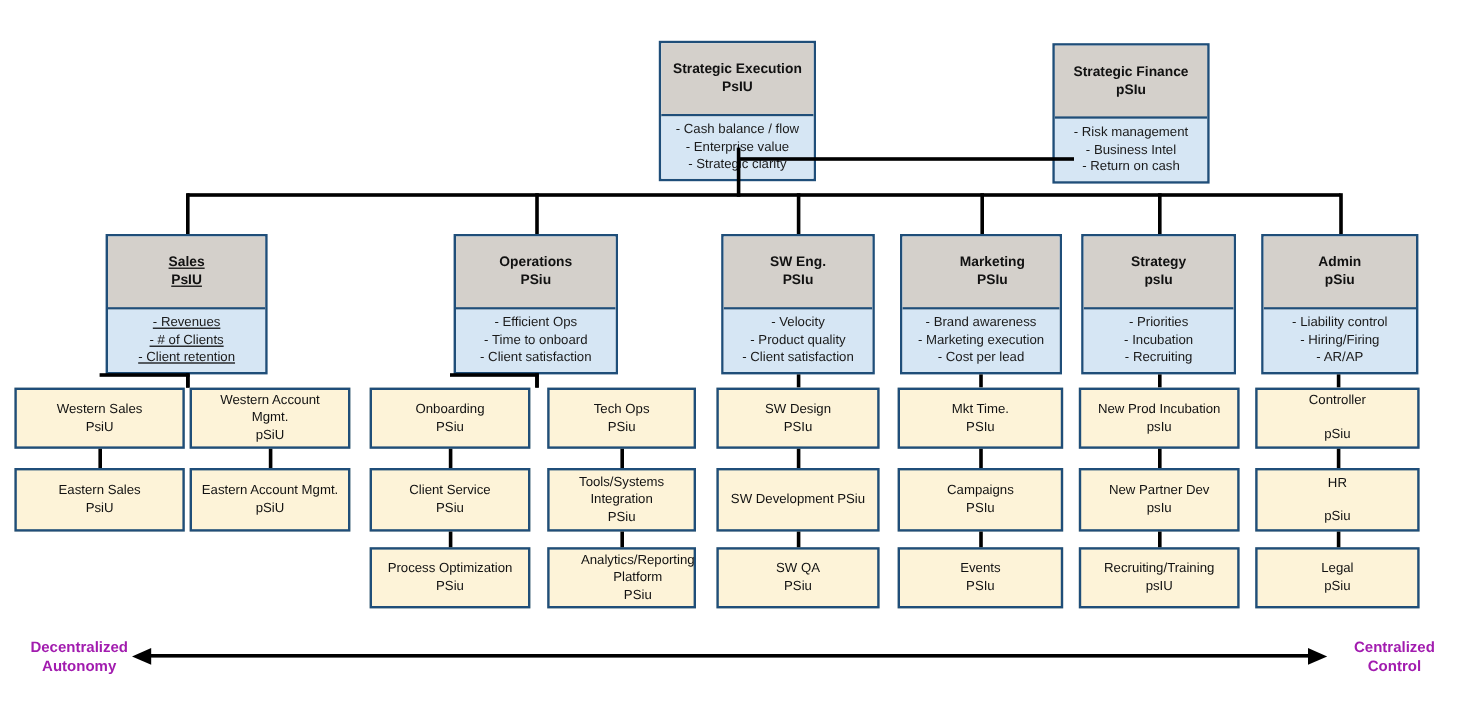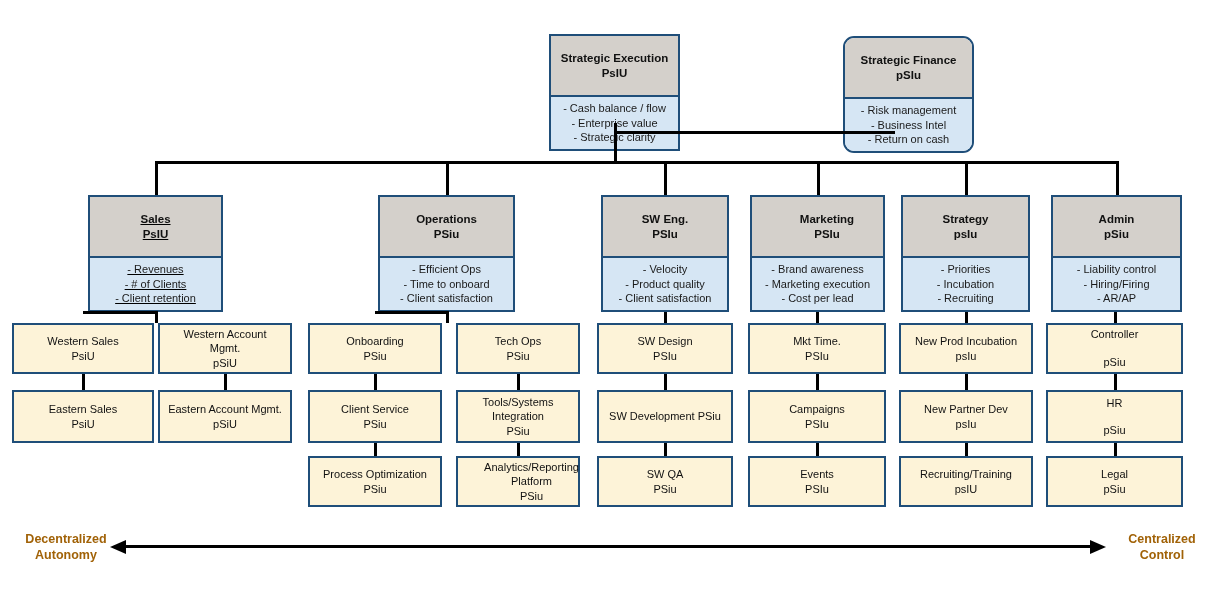--- a/index.html
+++ b/index.html
@@ -95,42 +95,42 @@
     width: 0; height: 0;
     border-top: 7px solid transparent;
     border-bottom: 7px solid transparent;
   }
   .arrow-left { border-right: 16px solid #000000; }
   .arrow-right { border-left: 16px solid #000000; }
   .axis-label {
     position: absolute;
     font-size: 12.5px;
     font-weight: bold;
-    color: #a16207;
+    color: #a21caf;
     text-align: center;
     line-height: 1.3;
     white-space: nowrap;
   }
 </style>
 </head>
 <body>
 
 <div id="chart-root">
     <div class="node" style="left: 549px; top: 6px; width: 131px; height: 117px; margin-top: 28px;">
       <div class="node-head" style="height: 55px;">
         <div>Strategic Execution</div>
         <div>PsIU</div>
       </div>
       <div class="node-body">
         <div class="bullet">- Cash balance / flow</div>
         <div class="bullet">- Enterprise value</div>
         <div class="bullet">- Strategic clarity</div>
       </div>
     </div>
-    <div class="node" style="left: 843px; top: 36px; width: 131px; height: 117px; border-radius: 11px;">
+    <div class="node" style="left: 877px; top: 36px; width: 131px; height: 117px;">
       <div class="node-head" style="height: 55px;">
         <div>Strategic Finance</div>
         <div>pSIu</div>
       </div>
       <div class="node-body">
         <div class="bullet">- Risk management</div>
         <div class="bullet">- Business Intel</div>
         <div class="bullet">- Return on cash</div>
       </div>
     </div>

